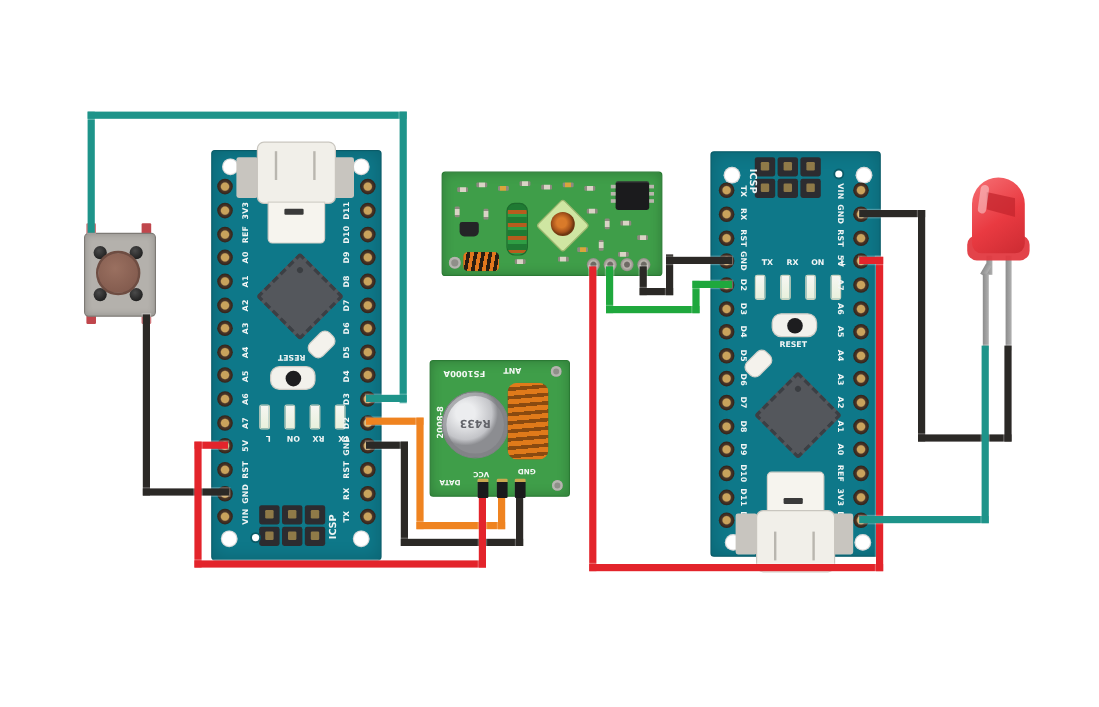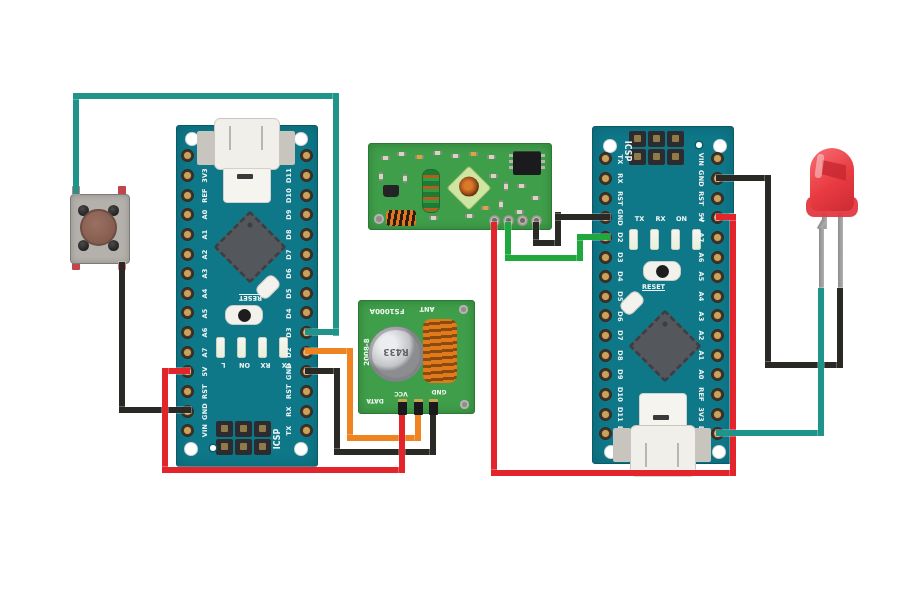--- a/index.html
+++ b/index.html
@@ -33,21 +33,21 @@
   .usb .bodyp{position:absolute;background:#f6f4ee;border:1px solid #d4d1ca;}
   .usb .tab{position:absolute;background:#c8c5bf;border-radius:2px;}
   .usb .slot{position:absolute;background:#3a3a3a;border-radius:1px;}
   .usb .ln{position:absolute;background:#b9b6af;width:2px;}
   .chip{position:absolute;width:46px;height:46px;background:#54575c;border:3px dashed #3c3f44;
         transform:rotate(45deg);border-radius:3px;}
   .chip::after{content:"";position:absolute;left:5px;top:5px;width:5px;height:5px;border-radius:50%;background:#3b3e42;}
   .osc{position:absolute;width:14px;height:22px;background:#f4f2ec;border:1px solid #cfcdc6;border-radius:6px;transform:rotate(45deg);}
   .rst-btn{position:absolute;width:36px;height:18px;background:#f2f1ec;border:1px solid #cfccc5;border-radius:8px;}
   .rst-btn::after{content:"";position:absolute;left:50%;top:50%;width:13px;height:13px;margin:-6.5px 0 0 -6.5px;border-radius:50%;background:#1d1d1f;}
-  .rst-lbl{position:absolute;font-size:6.5px;font-weight:600;color:#f2f6f6;width:38px;text-decoration:underline;}
+  .rst-lbl{position:absolute;font-size:6.5px;font-weight:600;color:#f2f6f6;width:38px;text-align:center;}
   .ledrow{position:absolute;display:flex;width:84px;}
   .ledrow i{width:8px;height:19px;margin-right:12px;background:linear-gradient(#f6f6f2,#e8f0dc);border:1px solid #c9d2c0;border-radius:2px;}
   .ledlbls{position:absolute;display:flex;width:84px;}
   .ledlbls span{width:21px;text-align:center;font-size:6.5px;font-weight:600;color:#f2f6f6;}
   .flip{transform:rotate(180deg);}
   .dot{position:absolute;width:6px;height:6px;border-radius:50%;background:#fff;box-shadow:0 0 0 1.5px #0a5b68;}
   
   .pcb{position:absolute;background:#3f9e49;border:1px solid #2b7a34;border-radius:3px;
        box-shadow:inset 0 0 10px rgba(0,0,0,.22);z-index:10;}
   .smd{position:absolute;width:9px;height:4px;background:linear-gradient(90deg,#8e8a80 0 2px,#d9d3c5 2px 7px,#8e8a80 7px);border-radius:1px;}

